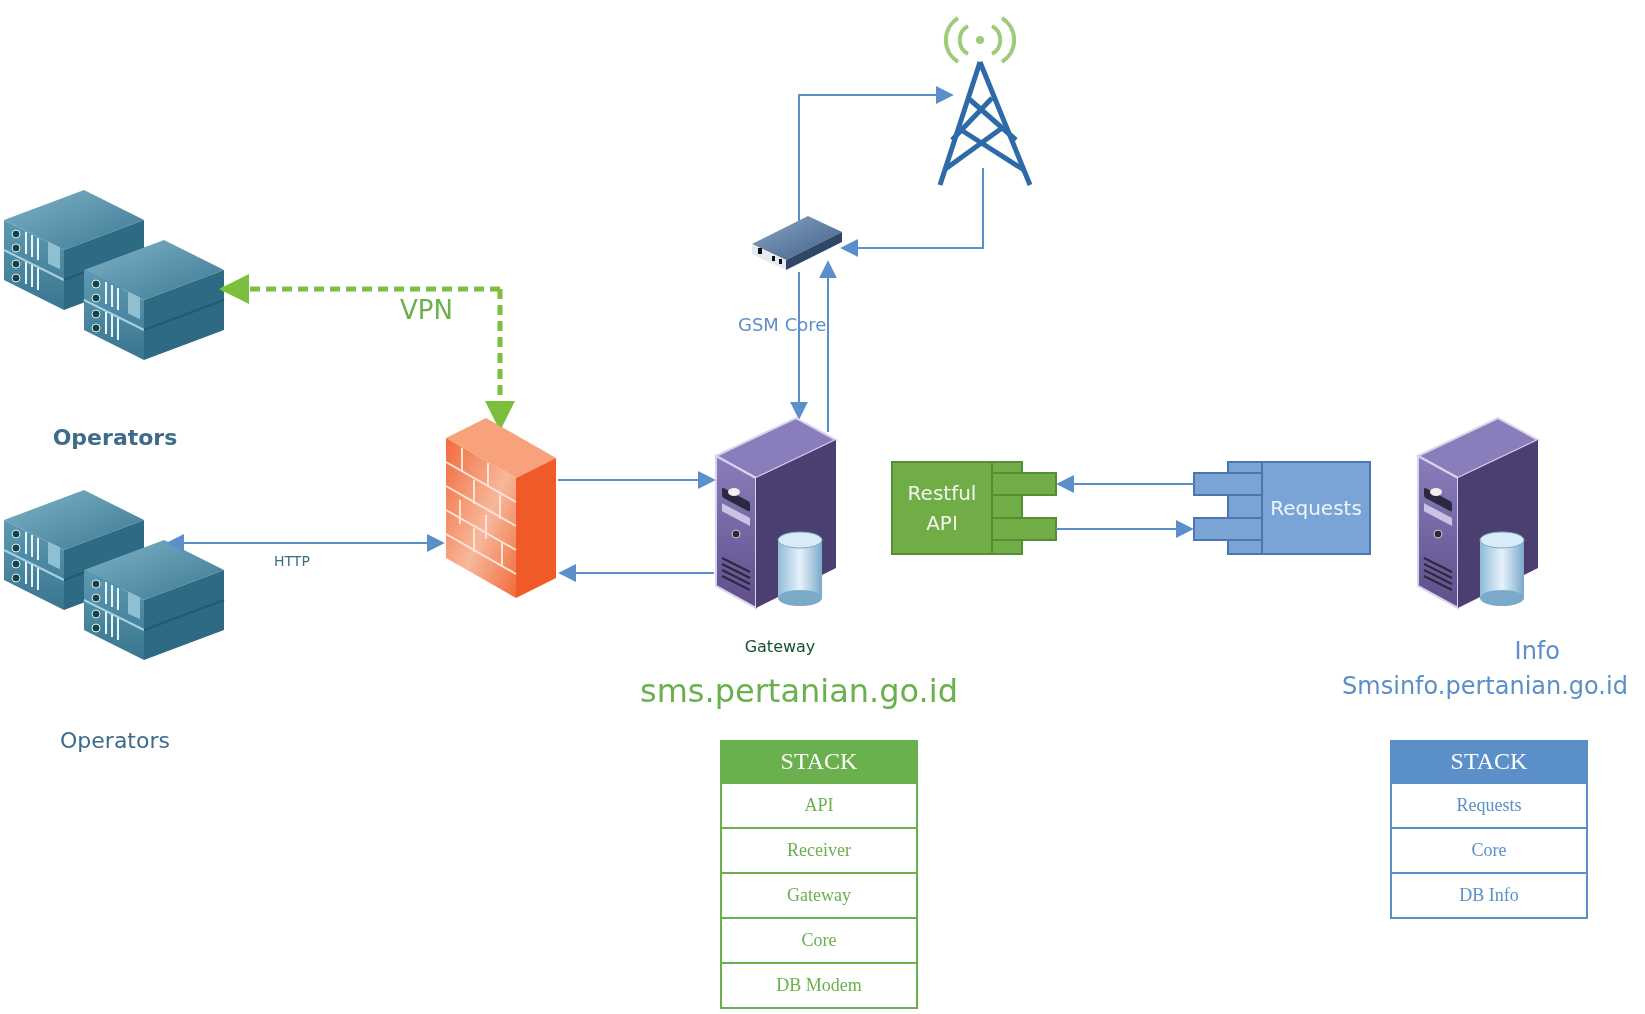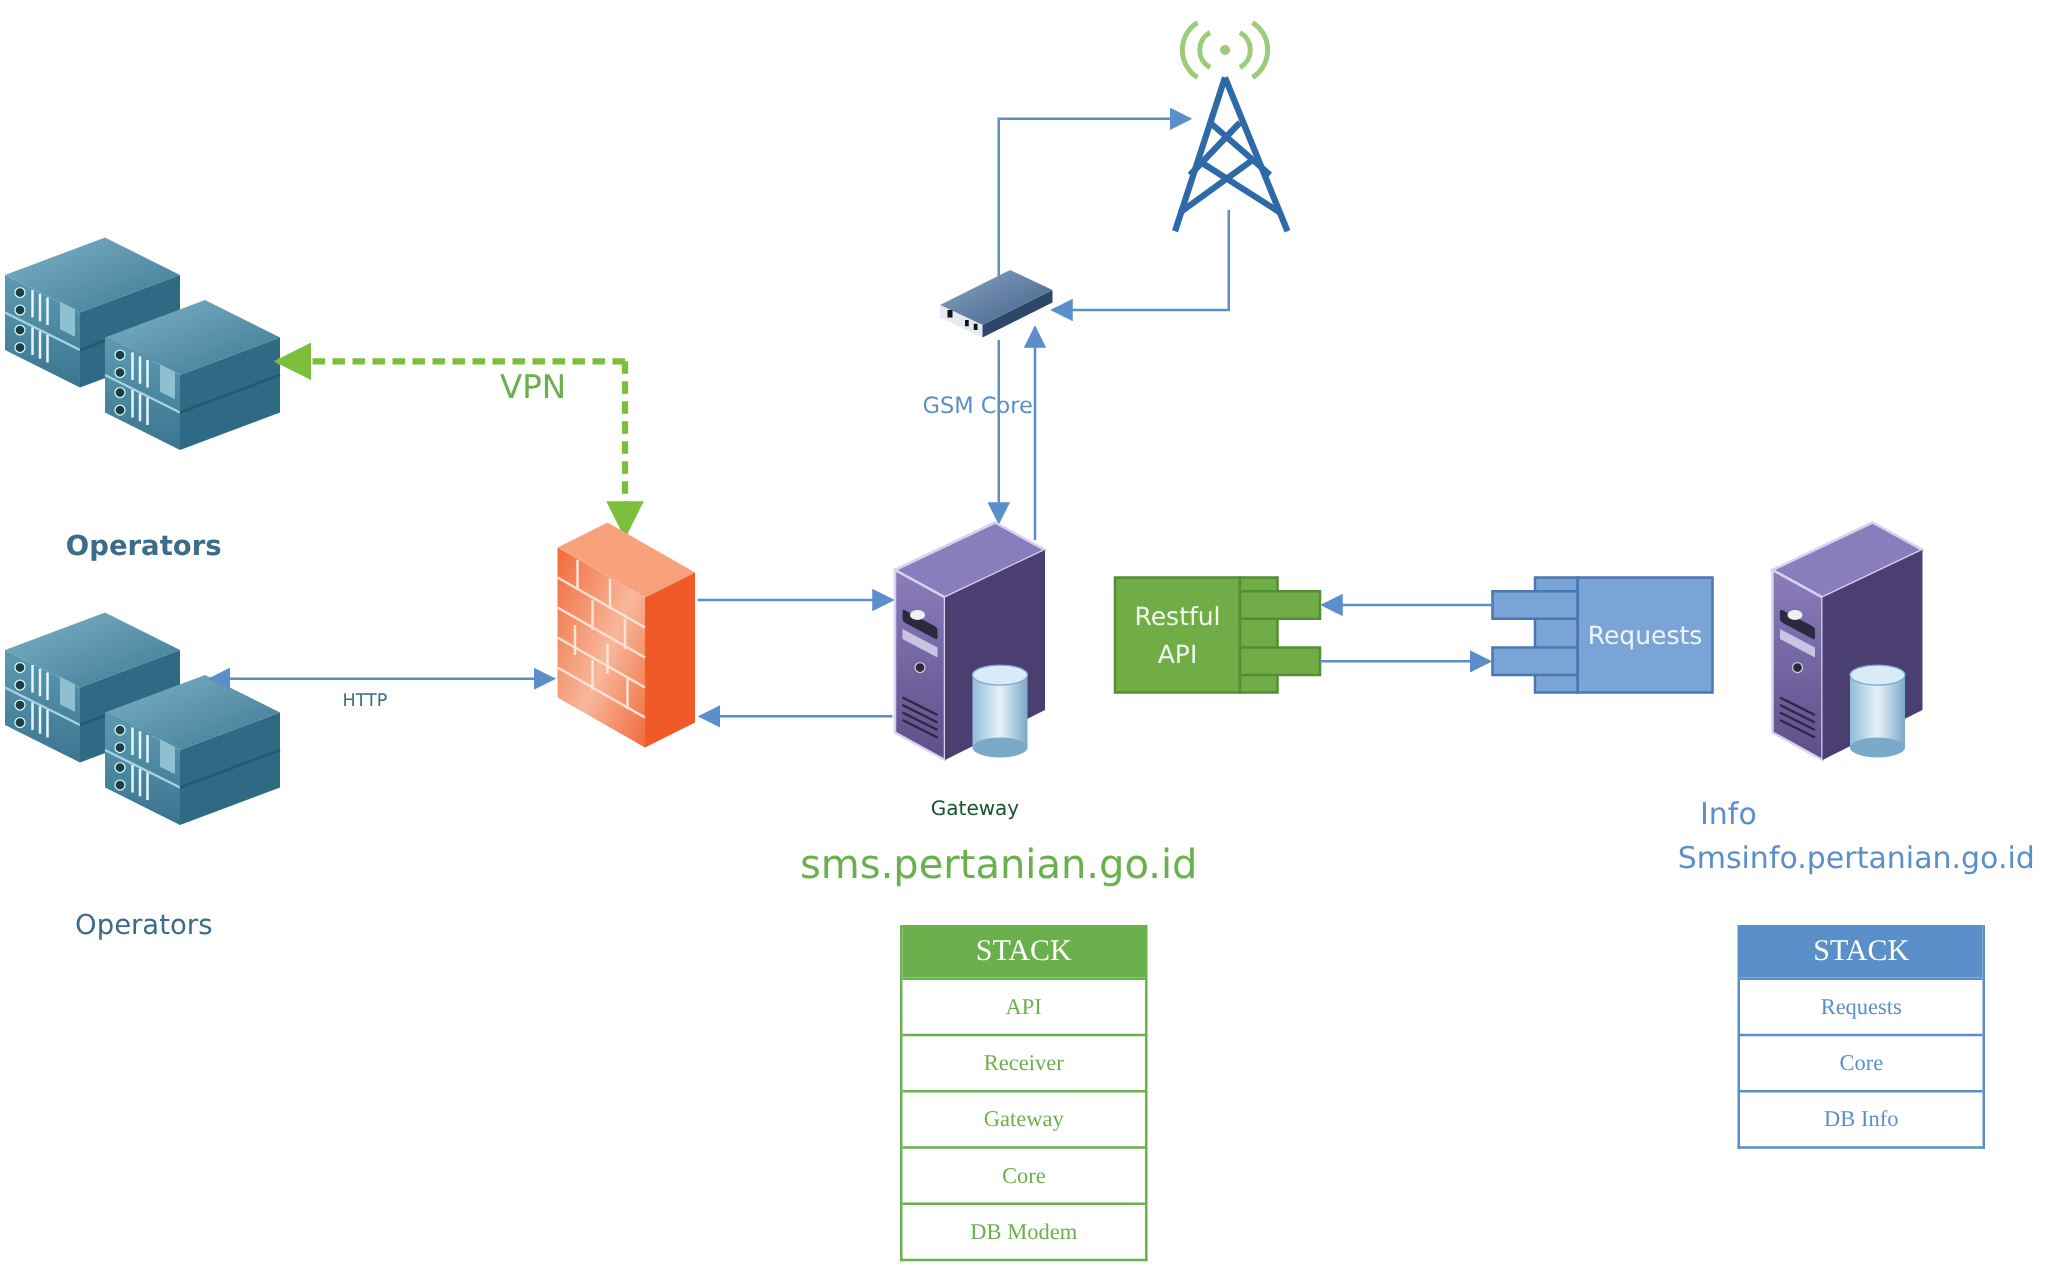--- a/index.html
+++ b/index.html
@@ -6,21 +6,21 @@
   body { width:1645px; height:1014px; position:relative; overflow:hidden; font-family:"DejaVu Sans", sans-serif; }
   #canvas { position:absolute; left:0; top:0; }
   .lbl { position:absolute; white-space:nowrap;margin-top:23px; }
   .lbl-op-bold { left:20px; top:402px; width:190px; text-align:center; font-weight:bold; font-size:22px; color:#3c6c8a; }
   .lbl-op { left:20px; top:705px; width:190px; text-align:center; font-size:22px; color:#3c6c8a; }
   .lbl-vpn { left:398px; top:272px; font-size:26px; color:#6ab04c; background:#fff; padding:0 2px; }
   .lbl-http { left:272px; top:530px; font-size:14px; color:#3c6c8a; background:#fff; padding:0 2px; }
   .lbl-gsm { left:738px; top:291px; font-size:18px; color:#5b8fc9; }
   .lbl-gw { left:680px; top:614px; width:200px; text-align:center; font-size:16px; color:#14532d; }
   .lbl-gw-host { left:640px; top:649px; width:280px; text-align:center; font-size:32px; color:#6ab04c; }
-  .lbl-info { left:1360px; top:614px; width:200px; text-align:left; font-size:24px; color:#5b8fc9; }
+  .lbl-info { left:1360px; top:614px; width:200px; text-align:right; font-size:24px; color:#5b8fc9; }
   .lbl-info-host { left:1320px; top:649px; width:330px; text-align:center; font-size:24px; color:#5b8fc9; }
   .comp-text { position:absolute; text-align:center; color:#f2f7ee; font-size:20px; line-height:30px; }
   .comp-req { color:#eef4fb; }
   .stack { position:absolute; width:194px; border:2px solid #6ab04c; border-top:none; background:#fff;font-family:Liberation Serif, serif; }
   .stack-head { height:42px; line-height:42px; text-align:center; font-size:24px; color:#fff; background:#6ab04c; }
   .stack-row { height:43px; line-height:43px; text-align:center; font-size:18px; color:#6ab04c; border-top:2px solid #6ab04c; }
   .stack.blue { border-color:#5b8fc9; }
   .stack.blue .stack-head { background:#5b8fc9; }
   .stack.blue .stack-row { color:#5b8fc9; border-top-color:#5b8fc9; }
   #stack-gw { left:720px; top:740px; }

